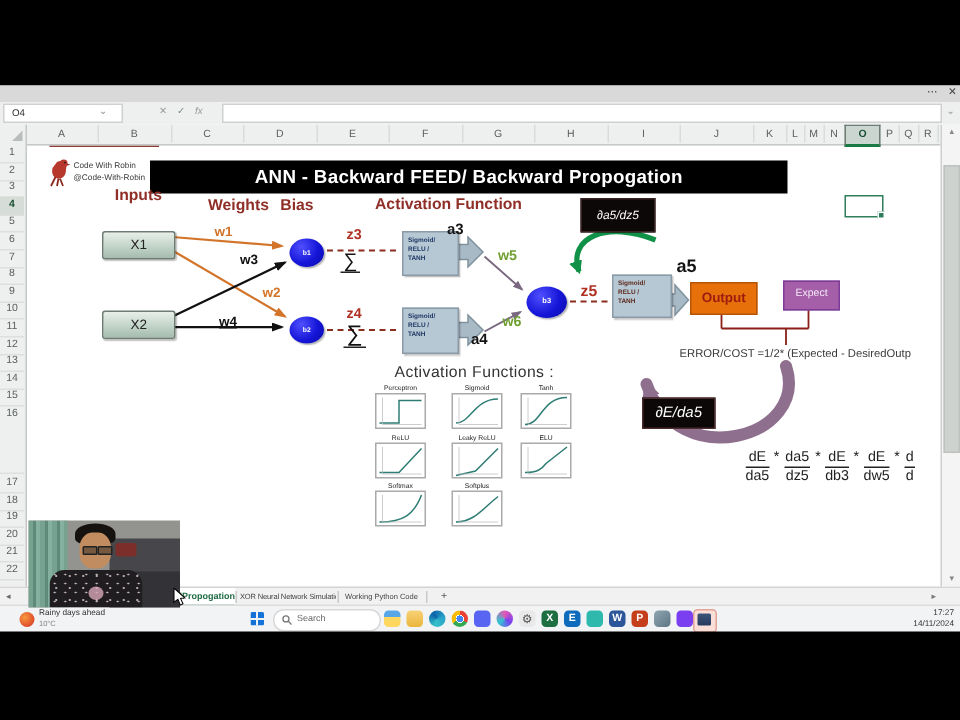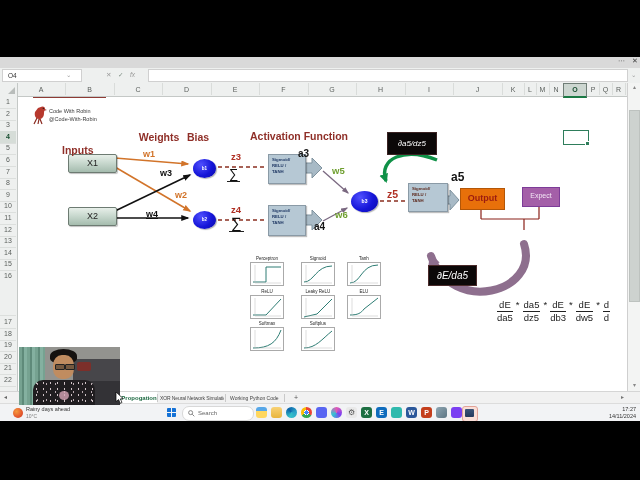--- a/index.html
+++ b/index.html
@@ -164,22 +164,24 @@
   <svg class="abs" style="left:31px;top:105px;z-index:5;" width="17" height="21" viewBox="0 0 17 21">
     <path d="M7,3 C11,1 14,4 13,8 C13,12 11,14 8,14 C5,14 3,11 4,7 Z" fill="#b7392e"></path>
     <circle cx="11.5" cy="4" r="2.6" fill="#b7392e"></circle>
     <circle cx="12.3" cy="3.4" r=".6" fill="#1a1a1a"></circle>
     <path d="M13.8,4.2 L16,4.9 L13.8,5.4 Z" fill="#7a2018"></path>
     <path d="M6,13 L3,19 M8,14 L7,19 M9,14 L11,19" stroke="#8a2a20" stroke-width="1.2" fill="none"></path>
   </svg>
   <div class="abs" style="left:49px;top:108px;font-size:5.5px;color:#3a3a3a;z-index:5;">Code With Robin</div>
   <div class="abs" style="left:49px;top:116px;font-size:5.5px;color:#3a3a3a;z-index:5;">@Code-With-Robin</div>
 
-
-  <div class="abs lblred" style="left:62px;top:144px;width:46px;text-align:left;">Inputs</div>
+  <div class="abs" style="left:100px;top:107px;width:425px;height:22px;background:#000;z-index:5;
+       color:#fff;font-weight:bold;font-size:12.5px;text-align:center;line-height:22px;letter-spacing:.2px;">ANN - Backward FEED/ Backward Propogation</div>
+
+  <div class="abs lblred" style="left:62px;top:124px;width:46px;text-align:right;">Inputs</div>
   <div class="abs lblred" style="left:134px;top:131px;width:50px;text-align:center;">Weights</div>
   <div class="abs lblred" style="left:183px;top:131px;width:30px;text-align:center;">Bias</div>
   <div class="abs lblred" style="left:248px;top:130px;width:100px;text-align:right;">Activation Function</div>
 
   <div class="abs inputbox" style="left:68px;top:154px;">X1</div>
   <div class="abs inputbox" style="left:68px;top:207px;">X2</div>
   <div class="abs bias" style="left:193px;top:159px;width:23px;height:19px;font-size:4.5px;line-height:19px;">b1</div>
   <div class="abs bias" style="left:193px;top:211px;width:23px;height:18px;font-size:4.5px;line-height:18px;">b2</div>
   <div class="abs bias" style="left:351px;top:191px;width:27px;height:21px;font-size:5px;line-height:21px;">b3</div>
 
@@ -209,36 +211,38 @@
   <div class="abs zlab" style="left:231px;top:204px;">z4</div>
   <div class="abs zlab" style="left:387px;top:188px;font-size:10.5px;">z5</div>
   <div class="abs alab" style="left:298px;top:148px;">a3</div>
   <div class="abs alab" style="left:314px;top:196px;margin-top:25px;">a4</div>
   <div class="abs alab" style="left:451px;top:170px;font-size:12px;">a5</div>
   <div class="abs sigma" style="left:227px;top:167px;">∑</div>
   <div class="abs sigma" style="left:229px;top:215px;font-size:15px;">∑</div>
 
   <div class="abs" id="outputbox">Output</div>
   <div class="abs" id="expectbox">Expect</div>
+  <div class="abs" id="errorline">ERROR/COST  =1/2* (Expected - DesiredOutp</div>
 
   <div class="abs gradbox" style="left:387px;top:132px;width:48px;height:21px;font-size:8px;line-height:21px;">∂a5/dz5</div>
   <div class="abs gradbox" style="left:428px;top:265px;width:47px;height:19px;font-size:10px;line-height:19px;border-color:#4a2a2a;">∂E/da5</div>
 
   <div class="abs" id="chain">
     <span class="frac"><span class="num">dE</span><span>da5</span></span>
     <span class="star">*</span>
     <span class="frac"><span class="num">da5</span><span>dz5</span></span>
     <span class="star">*</span>
     <span class="frac"><span class="num">dE</span><span>db3</span></span>
     <span class="star">*</span>
     <span class="frac"><span class="num">dE</span><span>dw5</span></span>
     <span class="star">*</span>
     <span class="frac"><span class="num">d</span><span>d</span></span>
   </div>
 
+  <div class="abs" id="actf-title">Activation Functions :</div>
   <div class="plot" style="left:249px;top:256px;">
     <span class="pt">Perceptron</span>
     <svg width="32" height="22" viewBox="0 0 32 22">
         <path d="M2,19 H15 V4 H30" stroke="#2e7d74" stroke-width="1" fill="none"></path>
         <path d="M4,2 V20 H30" stroke="#bbb" stroke-width=".5" fill="none"></path>
       </svg>
   </div>
   <div class="plot" style="left:300px;top:256px;">
     <span class="pt">Sigmoid</span>
     <svg width="32" height="22" viewBox="0 0 32 22">

